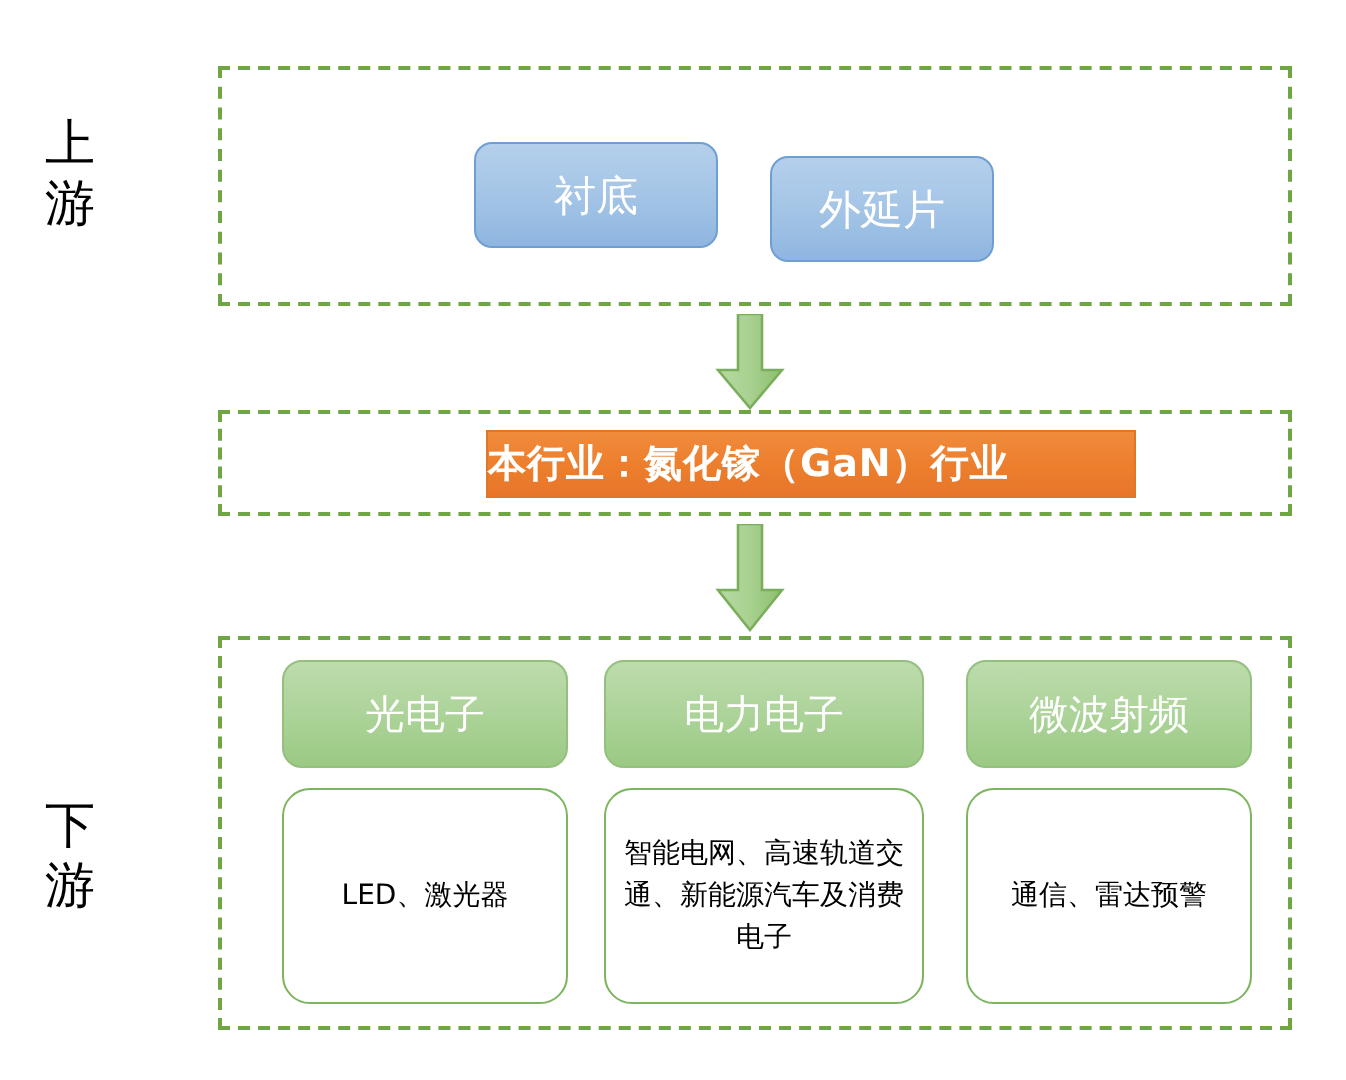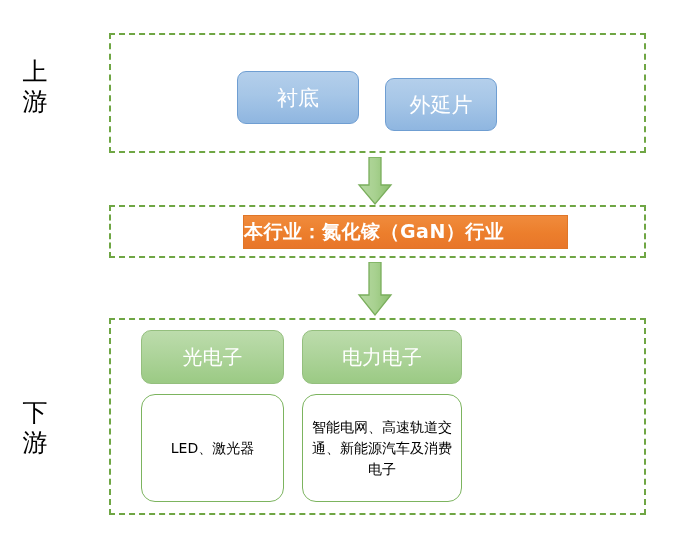--- a/index.html
+++ b/index.html
@@ -204,14 +204,22 @@
 
   <div class="down-col" id="down-col-0">
     <div class="green-head">
       <span>光电子</span>
     </div>
     <div class="white-body">
       <span>LED、激光器</span>
     </div>
   </div>
 
+  <div class="down-col" id="down-col-2">
+    <div class="green-head">
+      <span>微波射频</span>
+    </div>
+    <div class="white-body">
+      <span>通信、雷达预警</span>
+    </div>
+  </div>
 
 </div>
 
 </body></html>

